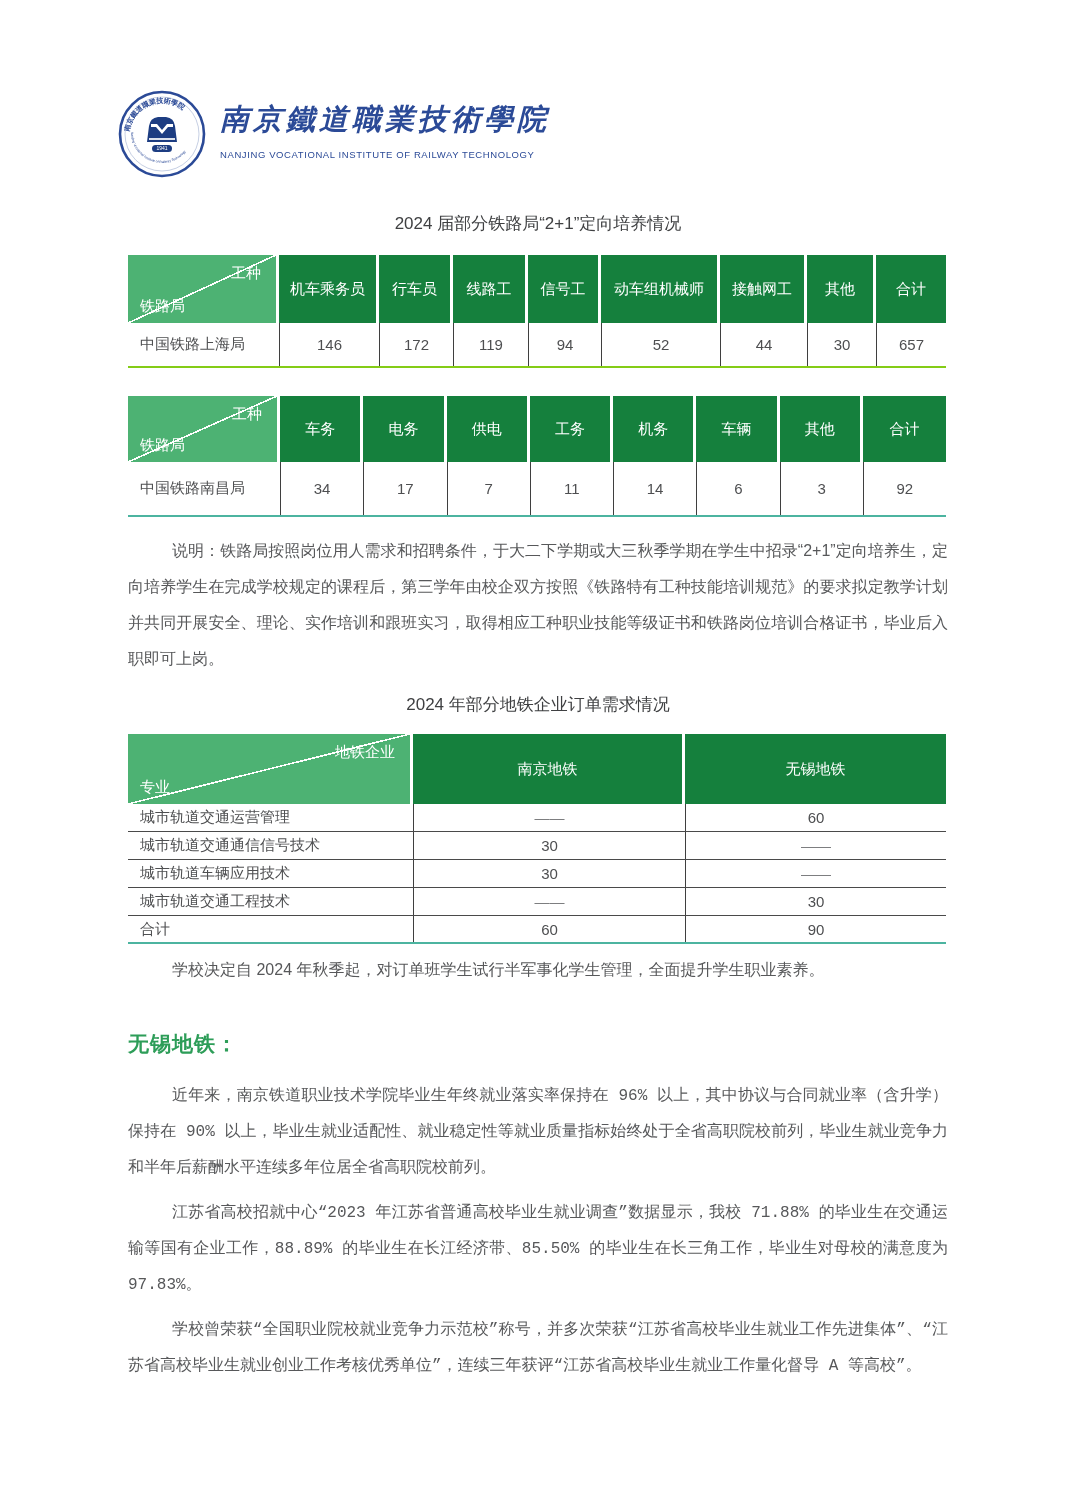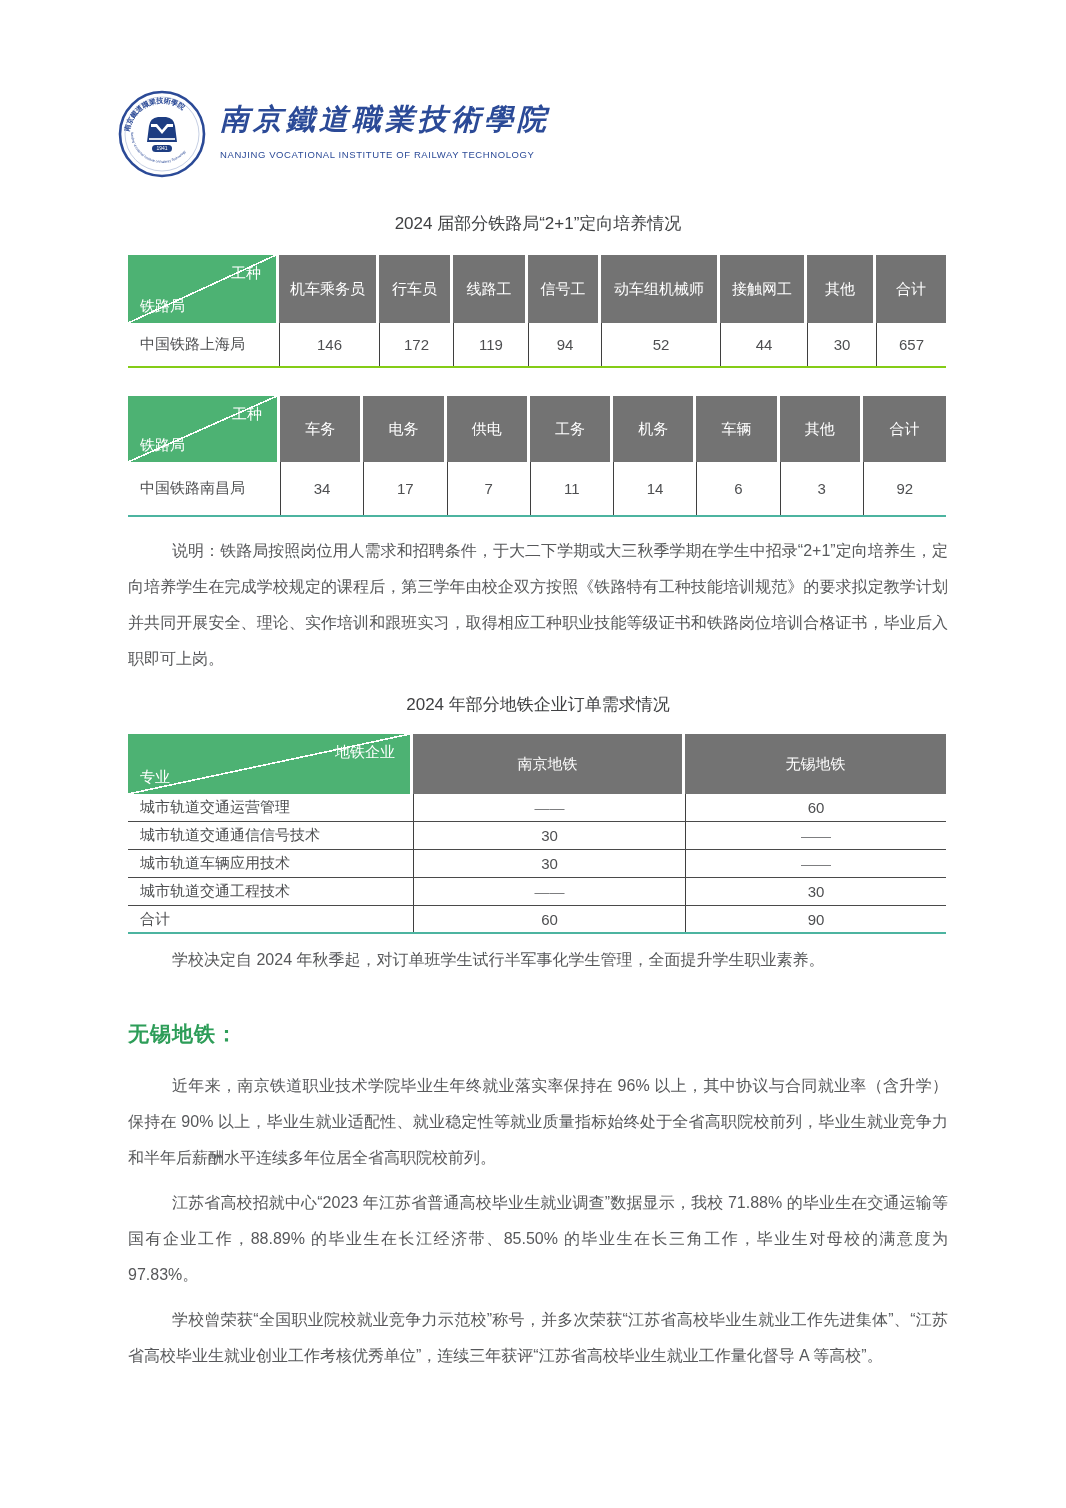--- a/index.html
+++ b/index.html
@@ -25,21 +25,21 @@
   .content { width: 820px; margin-left: 128px; }
 
   .section-title { text-align: center; font-size: 17px; color: #3f4042; }
   #title-training { margin-top: 34px; text-align: center; }
   #title-metro { margin-top: 16px; }
 
   
   .tbl { width: 818px; }
   .thead { display: grid; }
   .hcell {
-    background: #737373; color: #ffffff; font-size: 15px;
+    background: #15803d; color: #ffffff; font-size: 15px;
     display: flex; align-items: center; justify-content: center;
     border-right: 3px solid #ffffff;
   }
   .thead .hcell:last-child { border-right: none; }
   .corner {
     position: relative; background: #4db273; color: #ffffff; font-size: 15px;
     border-right: 3px solid #ffffff;
     background-image: linear-gradient(to bottom right,
       transparent calc(50% - 0.8px), #ffffff calc(50% - 0.8px),
       #ffffff calc(50% + 0.8px), transparent calc(50% + 0.8px));
@@ -59,39 +59,39 @@
   #tbl-shanghai .thead { grid-template-columns: 151px 100px 74px 75px 73px 119px 87px 69px 70px; height: 68px; }
   #tbl-shanghai .trow  { grid-template-columns: 151px 100px 74px 75px 73px 119px 87px 69px 70px; height: 45px;
                          border-bottom: 2px solid #84cc16; }
   #tbl-nanchang { margin-top: 28px; }
   #tbl-nanchang .thead { grid-template-columns: 152px repeat(8, 1fr); height: 66px; }
   #tbl-nanchang .trow  { grid-template-columns: 152px repeat(8, 1fr); height: 55px;
                          border-bottom: 2px solid #4cb4a0; }
 
   
   #tbl-metro { margin-top: 18px; }
-  #tbl-metro .thead { grid-template-columns: 285px 272px 261px; height: 60px; }
+  #tbl-metro .thead { grid-template-columns: 285px 272px 261px; height: 70px; }
   #tbl-metro .trow  { grid-template-columns: 285px 272px 261px; height: 28px; border-bottom: 1px solid #4a4a4a; }
   #tbl-metro .trow:last-child { border-bottom: 2px solid #4cb4a0; }
   #tbl-metro .dcell.dash { color: #7d7e80; }
 
   
   .para {
     font-size: 16px; line-height: 36px; text-align: justify;
     text-indent: 44px; color: #57585a;
   }
   #note-training { margin-top: 16px; }
   #note-metro { margin-top: 8px; }
 
   .employ-heading {
     margin-top: 42px; font-size: 21px; font-weight: bold; color: #2d9d58;
     letter-spacing: 1px;
   }
   .employ-paras { margin-top: 20px; }
-  .employ-paras .para { margin-bottom: 9px; }
+  .employ-paras .para { margin-bottom: 9px; font-family: Liberation Mono, monospace; }
 </style>
 </head>
 <body>
 
 <div class="logo-row">
   <svg class="seal" viewBox="0 0 88 88" xmlns="http://www.w3.org/2000/svg">
     <circle cx="44" cy="44" r="42" fill="#ffffff" stroke="#2b4a97" stroke-width="2.6"></circle>
     <circle cx="44" cy="44" r="37" fill="none" stroke="#2b4a97" stroke-width="0.6" opacity="0.45"></circle>
     <defs>
       <path id="arcTop" d="M 11,46 A 33,33 0 0 1 77,46" fill="none"></path>

